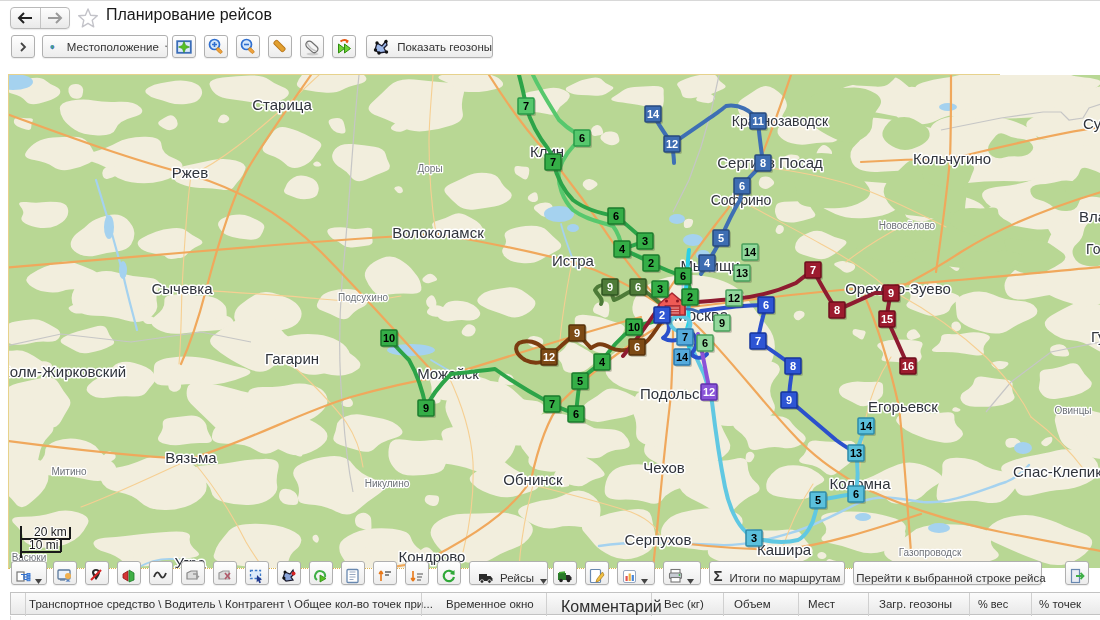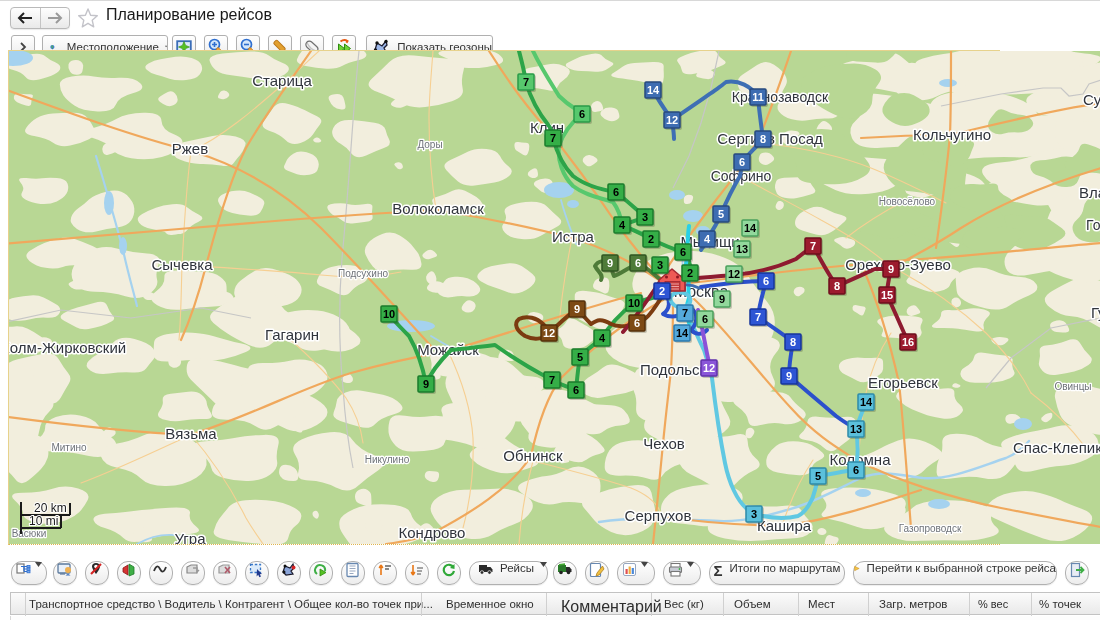--- a/index.html
+++ b/index.html
@@ -1,17 +1,17 @@
 <!DOCTYPE html>
 <html><head><meta charset="utf-8"><style>
 *{margin:0;padding:0;box-sizing:border-box}
 body{width:1100px;height:620px;background:#fff;font-family:"Liberation Sans",sans-serif;position:relative;overflow:hidden}
 .abs{position:absolute}
 .btn{position:absolute;height:23px;border:1px solid #b0b0b0;border-radius:3px;background:linear-gradient(#ffffff,#ececec);box-shadow:0 1px 1px rgba(0,0,0,.07);display:flex;align-items:center;justify-content:center;font-size:11.5px;color:#333;white-space:nowrap}
-.btn2{position:absolute;height:24px;border:1px solid #b0b0b0;border-radius:11px;background:linear-gradient(#ffffff,#ececec);box-shadow:0 1px 1px rgba(0,0,0,.07);display:flex;align-items:flex-start;justify-content:center;font-size:11.5px;color:#333;white-space:nowrap}
+.btn2{position:absolute;height:24px;border:1px solid #b0b0b0;border-radius:3px;background:linear-gradient(#ffffff,#ececec);box-shadow:0 1px 1px rgba(0,0,0,.07);display:flex;align-items:flex-end;justify-content:center;font-size:11.5px;color:#333;white-space:nowrap}
 svg{display:block}
 </style></head><body>
 <div class="abs" style="left:0;top:0;width:1100px;height:1px;background:#d8d8d8"></div>
 
 <div class="abs" style="left:10px;top:7px;width:60px;height:22px;border:1px solid #b9b9b9;border-radius:4px;background:linear-gradient(#fefefe,#e9e9e9);box-shadow:0 1px 1px rgba(0,0,0,.08)"></div>
 <div class="abs" style="left:40px;top:8px;width:1px;height:20px;background:#c4c4c4"></div>
 <svg class="abs" style="left:16px;top:12px" width="18" height="12" viewBox="0 0 18 12">
     <path d="M8 1 L3 6 L8 11 M3 6 H16" stroke="#222" stroke-width="2" fill="none"></path>
   </svg>
 <svg class="abs" style="left:46px;top:12px" width="18" height="12" viewBox="0 0 18 12">
@@ -83,21 +83,21 @@
     <svg width="16" height="16" viewBox="0 0 16 16">
       <path d="M2 11 L4 4 L9 7 L13 2 L14 6 L11 9 L13 13 L6 14 Z" fill="#9db8ea" stroke="#1a1a2e" stroke-width="1.3"></path>
       <circle cx="2.5" cy="11" r="1.7" fill="#111"></circle>
       <circle cx="4" cy="4" r="1.7" fill="#111"></circle>
       <circle cx="13" cy="2.5" r="1.7" fill="#111"></circle>
       <circle cx="13.5" cy="13" r="1.7" fill="#111"></circle>
       <circle cx="6" cy="14" r="1.7" fill="#111"></circle>
     </svg>
     <span style="margin-left:7px">Показать геозоны</span>
   </div>
-<div class="abs" style="left:8px;top:50px;width:992px;height:495px;border-top:1px solid #e7d28c;border-left:1px solid #e7d28c;border-bottom:1px dotted #e0b54e">
+<div class="abs" style="left:8px;top:74px;width:992px;height:495px;border-top:1px solid #e7d28c;border-left:1px solid #e7d28c;border-bottom:1px dotted #e0b54e">
     <svg width="1092" height="493" viewBox="8 63 1092 493" style="display:block">
       <rect x="8" y="63" width="1092" height="493" fill="#b8d794"></rect>
       <g fill="#f2eedd">
         <path d="M44.6 68.5Q48.9 72.2 54.2 74.3Q59.5 76.5 59.3 79.9Q59.1 83.4 53.4 86.2Q47.7 89.0 38.1 91.5Q28.6 94.0 24.6 89.0Q20.6 84.0 12.2 82.0Q3.9 79.9 8.4 76.5Q12.9 73.0 17.8 70.2Q22.8 67.4 31.5 66.1Q40.3 64.7 44.6 68.5Z"></path>
         <path d="M117.7 89.8Q132.8 89.0 139.3 95.2Q145.7 101.5 131.7 105.3Q117.7 109.0 114.9 116.5Q112.2 124.0 96.7 123.4Q81.1 122.9 73.4 117.5Q65.6 112.1 62.3 107.2Q59.0 102.4 58.8 96.5Q58.6 90.7 70.7 88.5Q82.8 86.4 92.7 88.5Q102.6 90.5 117.7 89.8Z"></path>
         <path d="M147.5 75.4Q152.9 72.4 159.5 71.3Q166.1 70.1 174.4 68.8Q182.7 67.6 190.7 70.1Q198.7 72.7 200.5 77.3Q202.3 82.0 198.7 86.5Q195.1 91.1 185.1 92.1Q175.2 93.0 168.4 90.7Q161.5 88.3 155.4 86.8Q149.2 85.3 145.7 81.8Q142.2 78.3 147.5 75.4Z"></path>
         <path d="M208.6 72.8Q207.2 67.4 221.6 65.5Q236.0 63.6 249.3 63.4Q262.6 63.3 267.8 67.6Q273.0 71.8 281.1 74.8Q289.2 77.7 287.6 82.3Q286.0 87.0 275.0 89.7Q264.1 92.5 252.5 90.5Q241.0 88.5 230.4 87.3Q219.8 86.1 214.9 82.2Q210.0 78.3 208.6 72.8Z"></path>
         <path d="M296.1 71.0Q297.9 66.3 301.5 62.4Q305.2 58.6 314.9 57.4Q324.5 56.2 332.2 58.0Q339.8 59.8 351.3 60.3Q362.8 60.9 365.0 65.4Q367.3 70.0 357.1 72.2Q346.9 74.4 341.5 77.7Q336.0 81.1 325.6 80.7Q315.2 80.4 304.8 78.1Q294.3 75.7 296.1 71.0Z"></path>
         <path d="M371.0 90.4Q380.1 82.3 388.3 74.1Q396.5 65.9 413.1 67.6Q429.7 69.3 447.6 70.7Q465.6 72.1 462.6 82.3Q459.7 92.6 461.7 100.7Q463.6 108.9 450.9 113.2Q438.2 117.5 424.2 119.1Q410.3 120.7 400.8 115.1Q391.2 109.5 376.6 104.0Q362.0 98.5 371.0 90.4Z"></path>
         <path d="M454.3 76.0Q452.2 72.9 442.2 68.8Q432.1 64.7 443.2 62.5Q454.3 60.4 462.0 60.9Q469.6 61.3 476.4 61.2Q483.3 61.1 490.9 63.2Q498.6 65.3 501.4 70.1Q504.3 74.8 494.9 77.1Q485.5 79.5 478.0 79.9Q470.5 80.3 463.5 79.7Q456.5 79.1 454.3 76.0Z"></path>
@@ -873,21 +873,21 @@
       <rect x="3" y="1.5" width="9" height="4" fill="#fff" stroke="#777" stroke-width="1.1"></rect>
       <rect x="1.5" y="5" width="12" height="5.5" rx="1" fill="#c8ccd4" stroke="#777" stroke-width="1.1"></rect>
       <rect x="3" y="9.5" width="9" height="4.5" fill="#fff" stroke="#777" stroke-width="1.1"></rect>
       <circle cx="11.5" cy="7" r=".9" fill="#3faf46"></circle>
     </svg>
     <svg style="margin-left:4px" width="7" height="5" viewBox="0 0 7 5">
       <path d="M0 0 L7 0 L3.5 5 Z" fill="#444"></path>
     </svg>
   </div>
 <div class="btn2" style="left:709px;top:561px;width:136px"><span style="font-size:15px;font-weight:bold;margin-right:7px">Σ</span>Итоги по маршрутам</div>
-<div class="btn2" style="left:853px;top:561px;width:204px;font-size:11.5px">
+<div class="btn2" style="left:853px;top:561px;width:189px;font-size:11.5px">
     <svg width="13" height="13" viewBox="0 0 13 13">
       <path d="M1.5 1.5 L12 6.5 L1.5 11.5 Z" fill="#f7c544" stroke="#c89020" stroke-width="1.2"></path>
     </svg>
     <span style="margin-left:7px">Перейти к выбранной строке рейса</span>
   </div>
 <div class="btn2" style="left:1065px;top:561px;width:24px">
     <svg width="15" height="16" viewBox="0 0 15 16">
       <rect x="1.5" y="1.5" width="8" height="13" fill="#e8ecf4" stroke="#6888b0" stroke-width="1.2"></rect>
       <path d="M6 8 h7 M10.5 5 L13.5 8 L10.5 11" stroke="#3faf46" stroke-width="1.8" fill="none"></path>
     </svg>
@@ -900,17 +900,17 @@
     <div class="abs" style="left:435px;top:5px;font-size:11.5px;color:#2e2e2e;white-space:nowrap">Временное окно</div>
     <div class="abs" style="left:640px;top:0;width:1px;height:23px;background:#d0d0d0"></div>
     <div class="abs" style="left:550px;top:5px;font-size:16px;color:#2e2e2e;white-space:nowrap">Комментарий</div>
     <div class="abs" style="left:712px;top:0;width:1px;height:23px;background:#d0d0d0"></div>
     <div class="abs" style="left:653px;top:5px;font-size:11.5px;color:#2e2e2e;white-space:nowrap">Вес (кг)</div>
     <div class="abs" style="left:787px;top:0;width:1px;height:23px;background:#d0d0d0"></div>
     <div class="abs" style="left:723px;top:5px;font-size:11.5px;color:#2e2e2e;white-space:nowrap">Объем</div>
     <div class="abs" style="left:857px;top:0;width:1px;height:23px;background:#d0d0d0"></div>
     <div class="abs" style="left:797px;top:5px;font-size:11.5px;color:#2e2e2e;white-space:nowrap">Мест</div>
     <div class="abs" style="left:958px;top:0;width:1px;height:23px;background:#d0d0d0"></div>
-    <div class="abs" style="left:868px;top:5px;font-size:11.5px;color:#2e2e2e;white-space:nowrap">Загр. метров</div>
+    <div class="abs" style="left:868px;top:5px;font-size:11.5px;color:#2e2e2e;white-space:nowrap">Загр. геозоны</div>
     <div class="abs" style="left:1020px;top:0;width:1px;height:23px;background:#d0d0d0"></div>
     <div class="abs" style="left:967px;top:5px;font-size:11px;color:#2e2e2e;white-space:nowrap">% вес</div>
     <div class="abs" style="left:1028px;top:5px;font-size:11.5px;color:#2e2e2e;white-space:nowrap">% точек</div>
   </div>
 <div class="abs" style="left:10px;top:616px;width:1090px;height:4px;background:#fdfdfd;border-left:1px solid #d8d8d8"></div>
 </body></html>

